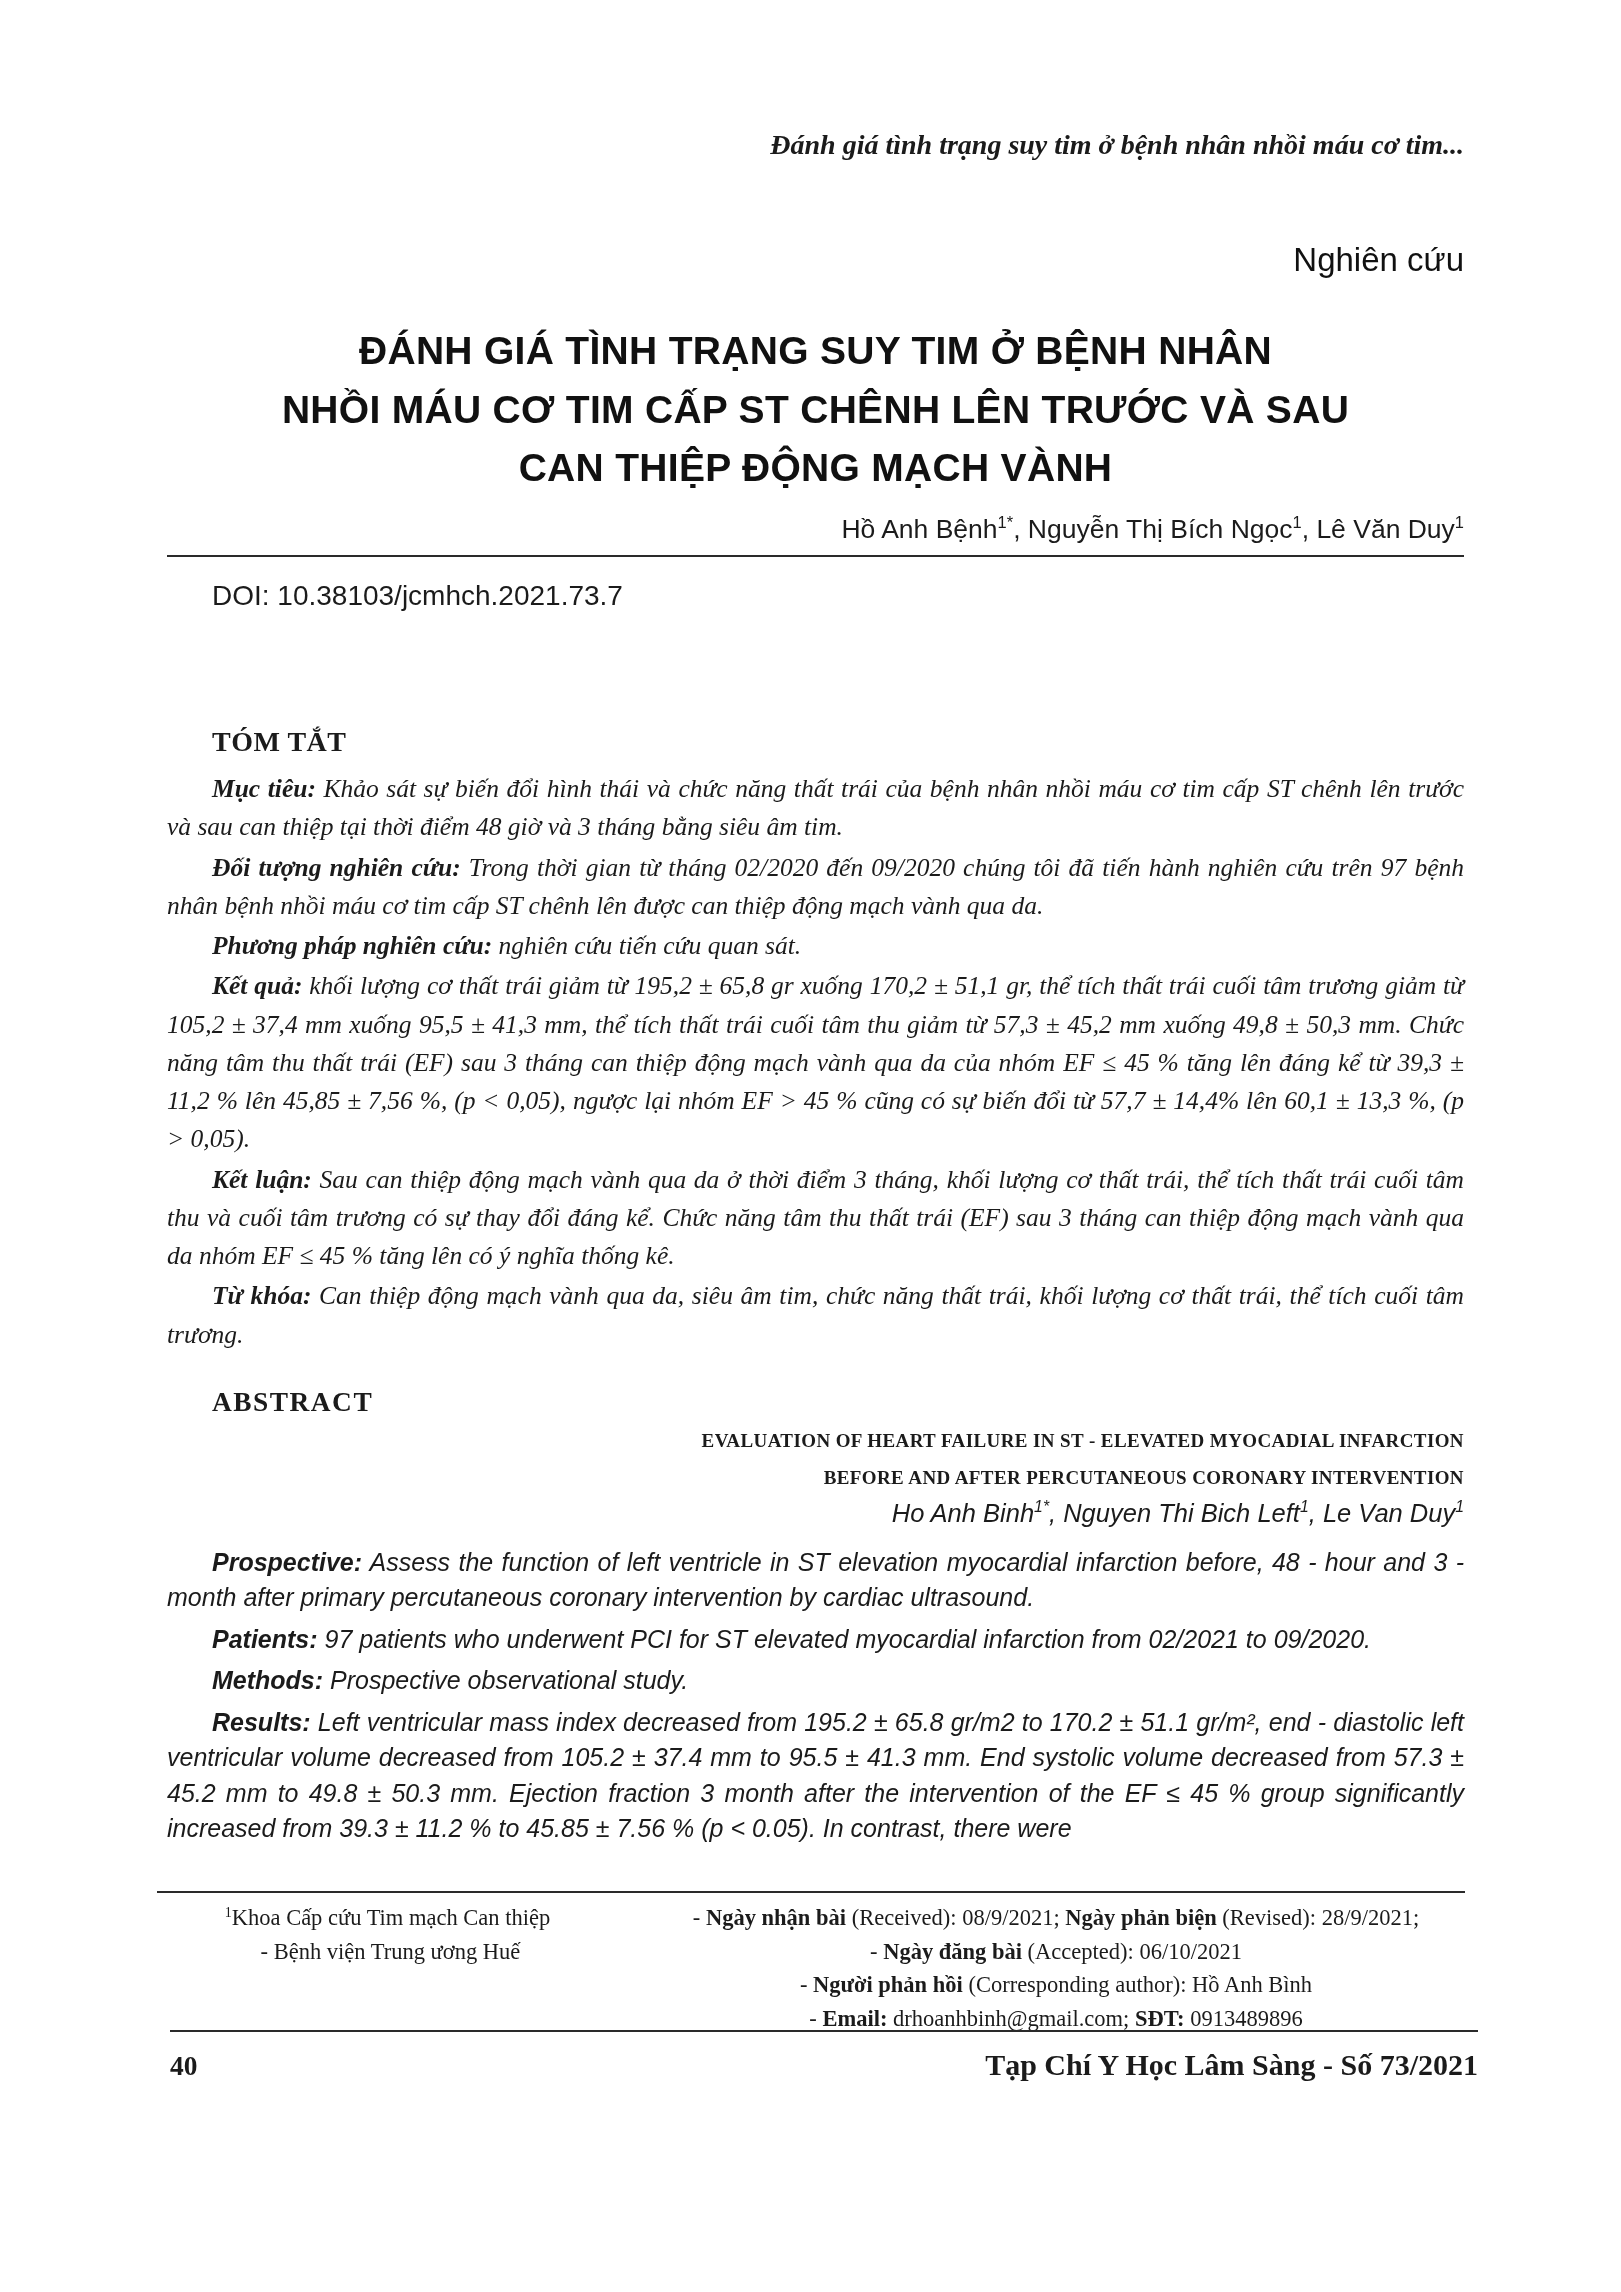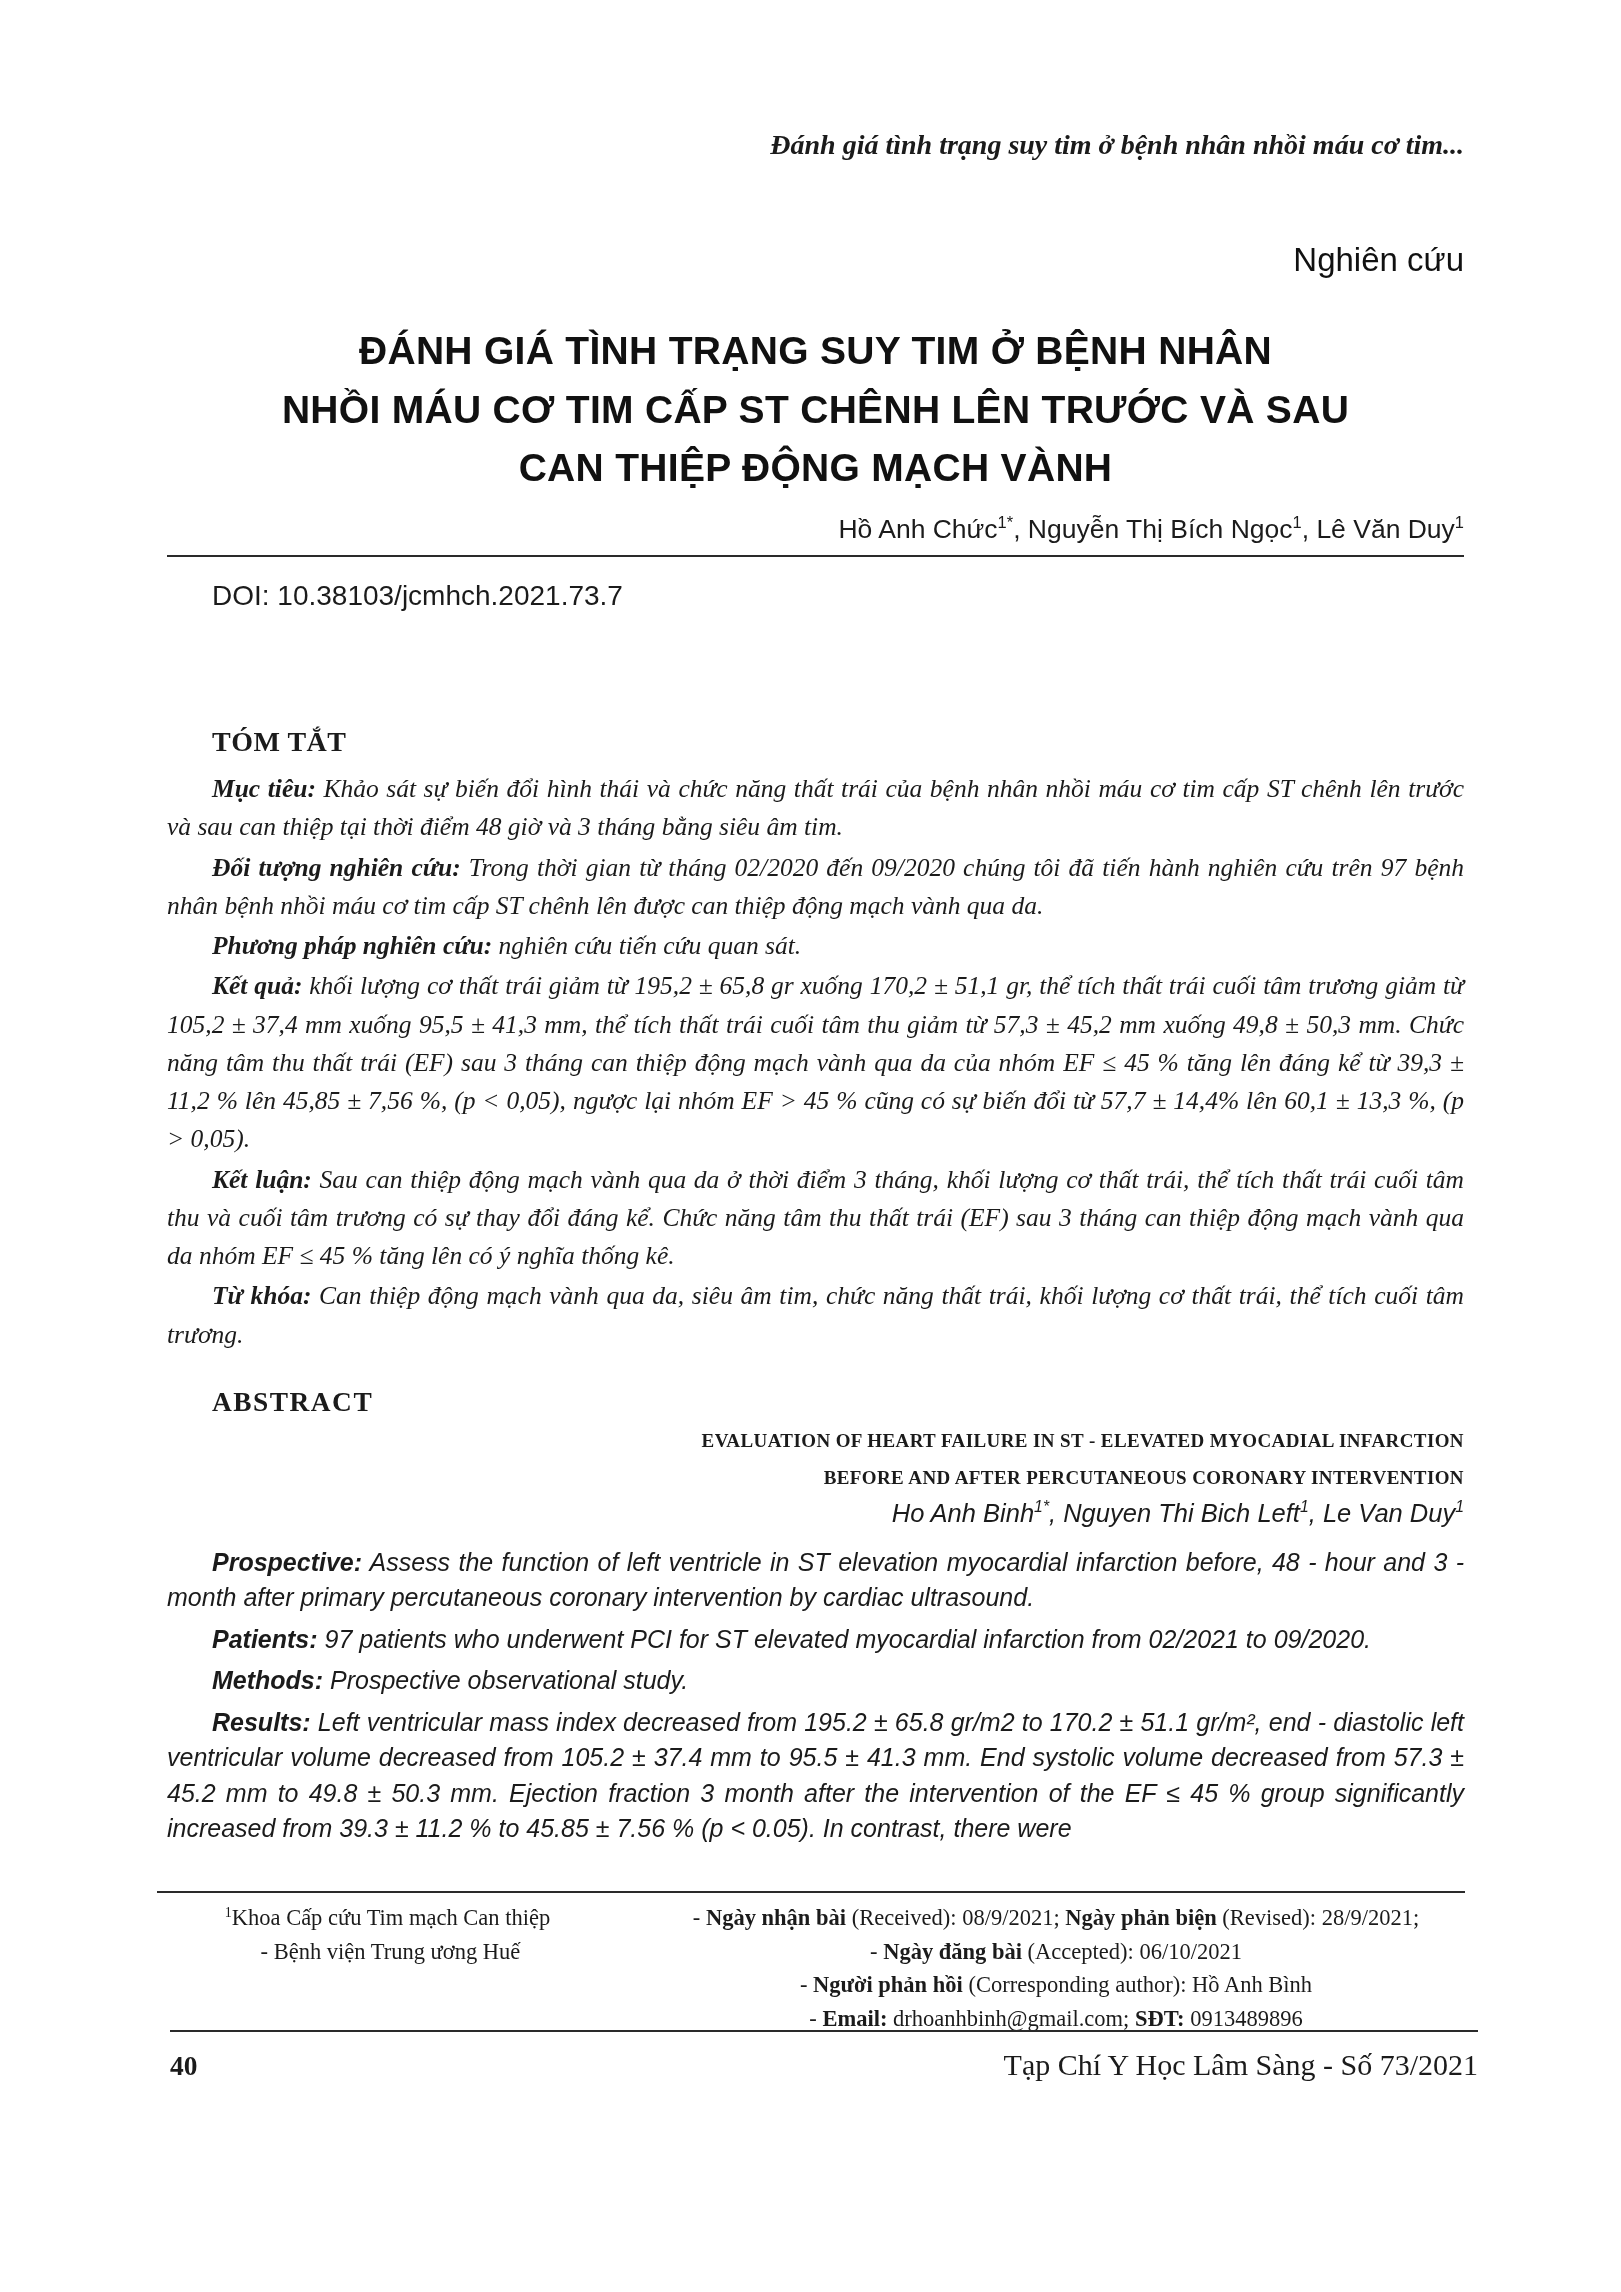--- a/index.html
+++ b/index.html
@@ -135,40 +135,40 @@
     top: 2030px;
     background: #ffffff;
   }
   .bottom-rule { border: none; border-top: 2px solid #2a2a2a; margin-bottom: 15.7px; }
   .bottom-bar {
     display: flex;
     justify-content: space-between;
     align-items: baseline;
   }
   .page-number { font-size: 27.4px; font-weight: bold; }
-  .journal-name { font-size: 30px; font-weight: normal; }
+  .journal-name { font-size: 30px; font-weight: bold; }
 </style>
 </head>
 <body>
 
 <div class="page">
   <div class="content">
 
     <div class="running-head">Đánh giá tình trạng suy tim ở bệnh nhân nhồi máu cơ tim...</div>
 
     <div class="section-label">Nghiên cứu</div>
 
     <h1 class="title">
       <span class="tl">ĐÁNH GIÁ TÌNH TRẠNG SUY TIM Ở BỆNH NHÂN</span>
       <span class="tl">NHỒI MÁU CƠ TIM CẤP ST CHÊNH LÊN TRƯỚC VÀ SAU</span>
       <span class="tl">CAN THIỆP ĐỘNG MẠCH VÀNH</span>
     </h1>
 
     <div class="authors-vi">
-      <span>Hồ Anh Chức</span><sup>1*</sup><span>, Nguyễn Thị Bích Ngọc</span><sup>1</sup><span>, Lê Văn Duy</span><sup>1</sup>
+      <span>Hồ Anh Bệnh</span><sup>1*</sup><span>, Nguyễn Thị Bích Ngọc</span><sup>1</sup><span>, Lê Văn Duy</span><sup>1</sup>
     </div>
 
     <hr class="rule">
 
     <div class="doi">DOI: 10.38103/jcmhch.2021.73.7</div>
 
     <div class="tomtat-heading">TÓM TẮT</div>
 
     <p class="vi-par">
       <span class="lead">Mục tiêu:</span><span> Khảo sát sự biến đổi hình thái và chức năng thất trái của bệnh nhân nhồi máu cơ tim cấp ST chênh lên trước và sau can thiệp tại thời điểm 48 giờ và 3 tháng bằng siêu âm tim.</span>

